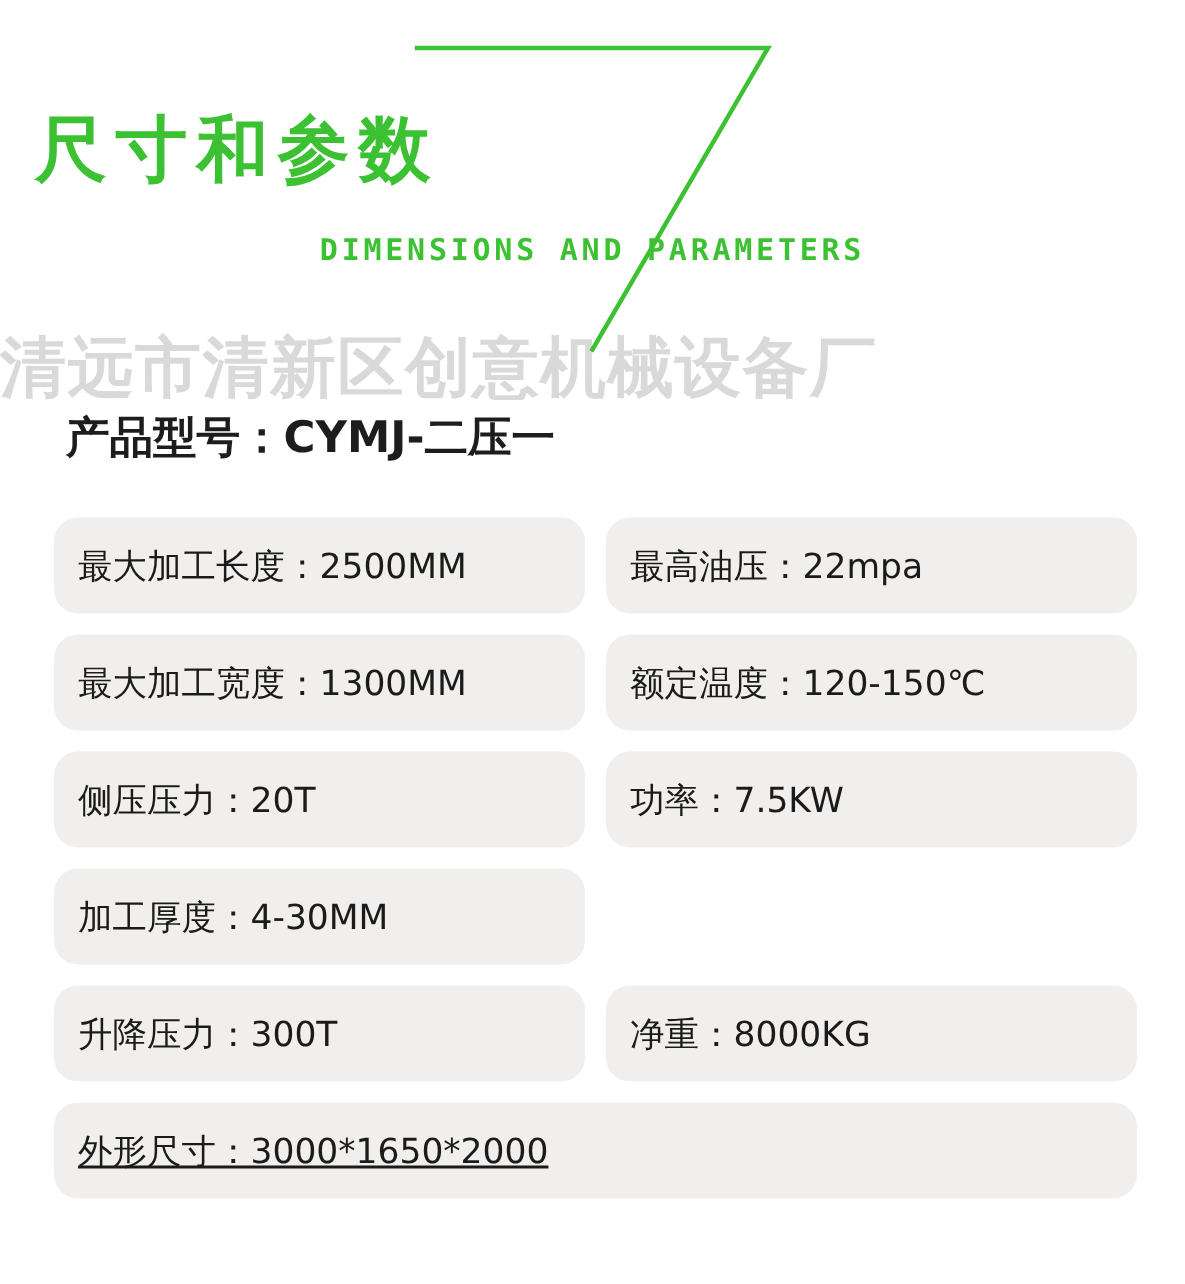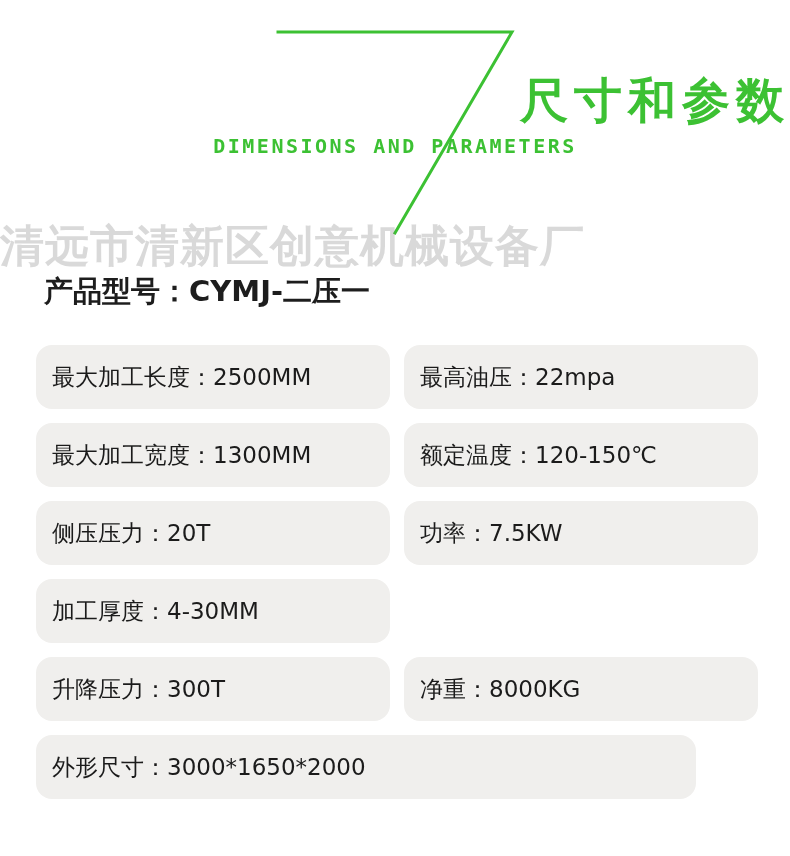--- a/index.html
+++ b/index.html
@@ -36,34 +36,35 @@
     width: 250px;
     height: 215px;
     pointer-events: none;
   }
 
   .title-cn {
     position: absolute;
     left: 0;
     right: 0;
     top: 76px;
-    text-align: right;
+    text-align: left;
     color: #3cc133;
     font-size: 48px;
     font-weight: bold;
     letter-spacing: 6px;
     font-family: "DejaVu Sans", sans-serif;
     line-height: 1;
+    padding-left: 23px;
   }
 
   .title-en {
     position: absolute;
     left: 0;
     right: 0;
-    top: 136px;
+    top: 156px;
     text-align: center;
     color: #3cc133;
     font-size: 20px;
     font-weight: bold;
     letter-spacing: 2.5px;
     font-family: "DejaVu Sans Mono", monospace;
     line-height: 1;
   }
 
   
@@ -125,21 +126,22 @@
   .spec-cell.left {
     width: 354px;
   }
 
   .spec-cell.right {
     width: 354px;
     text-align: center;
   }
 
   .spec-cell.full {
-    width: 660px;
+    width: 722px;
+    text-decoration: underline;
   }
 </style>
 </head>
 <body>
 
 <div class="page">
 
   <div class="header">
 
     <svg class="header-frame" viewBox="0 0 250 215" xmlns="http://www.w3.org/2000/svg">

